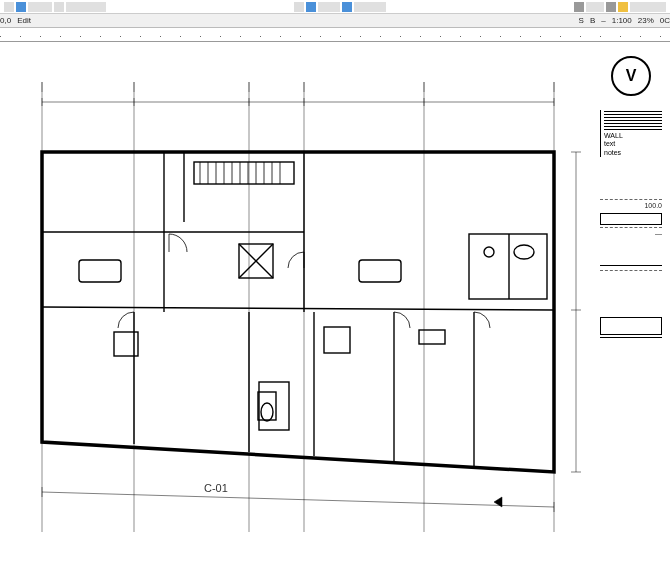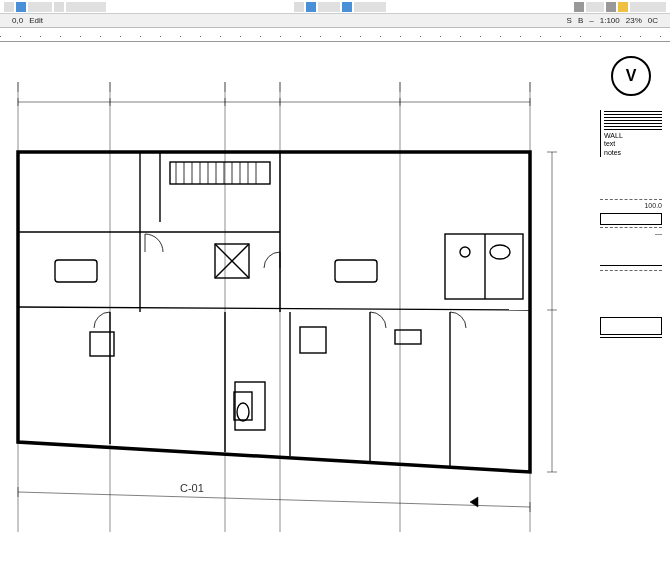--- a/index.html
+++ b/index.html
@@ -37,21 +37,21 @@
   }
   .tb-blue { background: #4a90d9; }
   .tb-gray { background: #999; }
   .tb-light { background: #ddd; }
   .ribbon {
     height: 14px;
     background: #f0f0f0;
     border-bottom: 1px solid #bbb;
     display: flex;
     align-items: center;
-    padding: 0 12px;
+    padding: 0 0;
     gap: 6px;
     font-size: 8px;
     color: #222;
   }
   .ribbon span { white-space: nowrap; }
   .ruler-h {
     height: 14px;
     background: #fff;
     border-bottom: 1px solid #999;
     position: relative;
@@ -67,21 +67,21 @@
     position: absolute;
     top: 42px;
     left: 0;
     right: 0;
     bottom: 0;
     background: #fff;
   }
   .drawing {
     position: absolute;
     top: 10px;
-    left: 0;
+    left: 24px;
     width: 580px;
     height: 520px;
     text-align: center;
   }
   
   .right-col {
     position: absolute;
     top: 10px;
     left: 600px;
     width: 62px;

